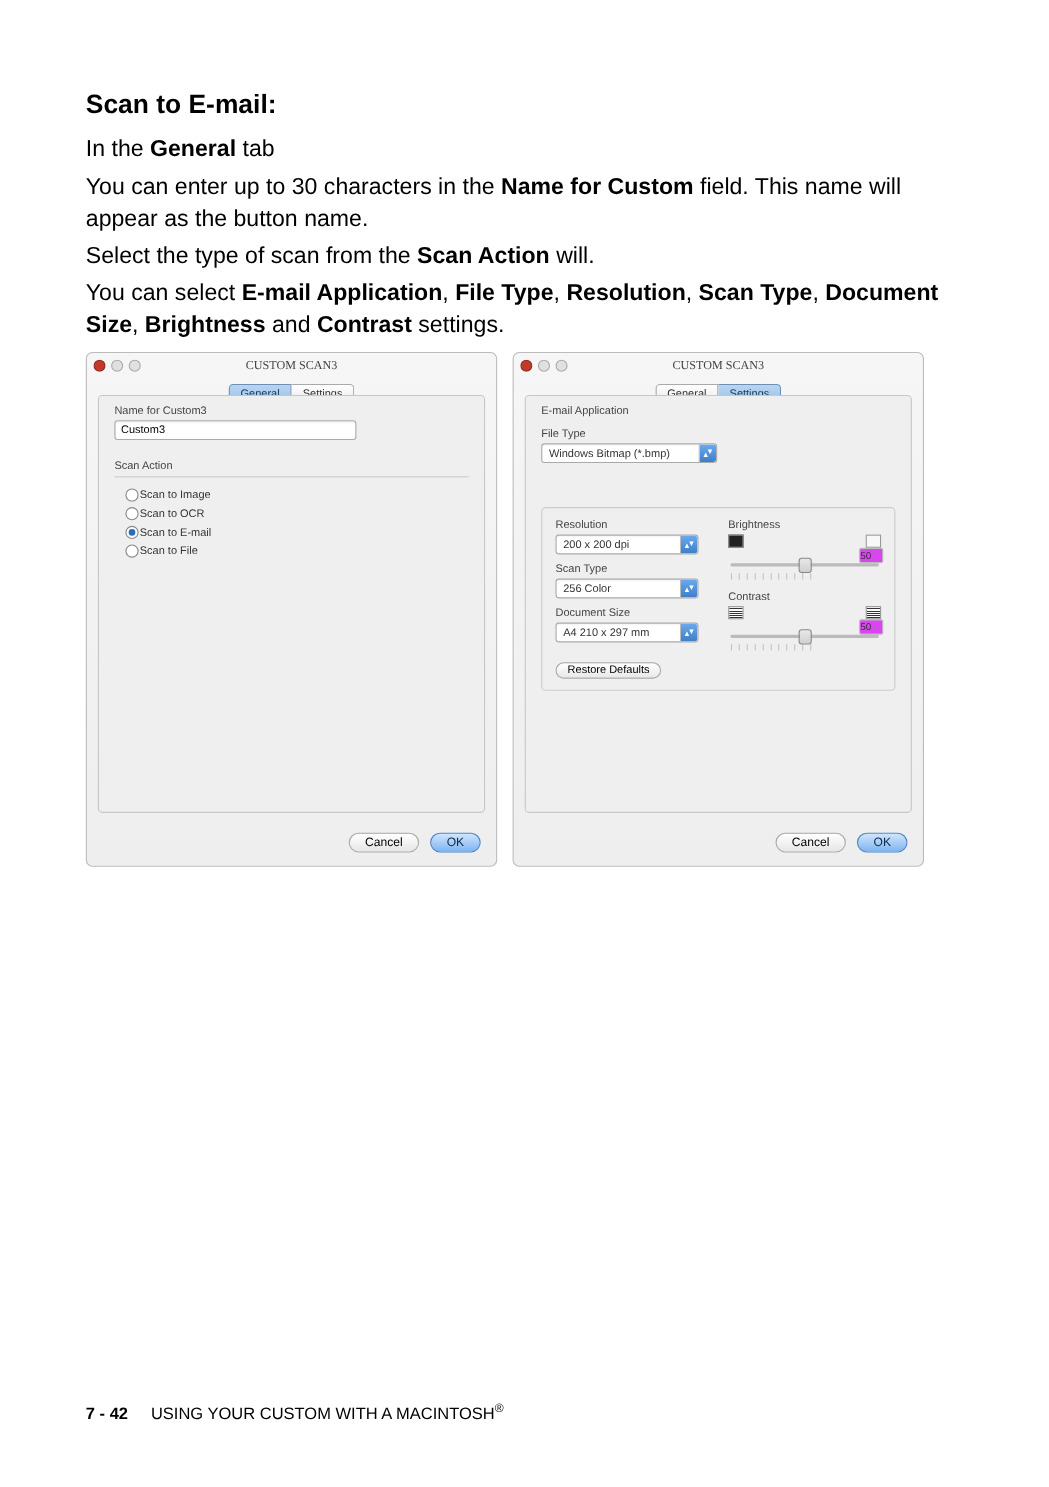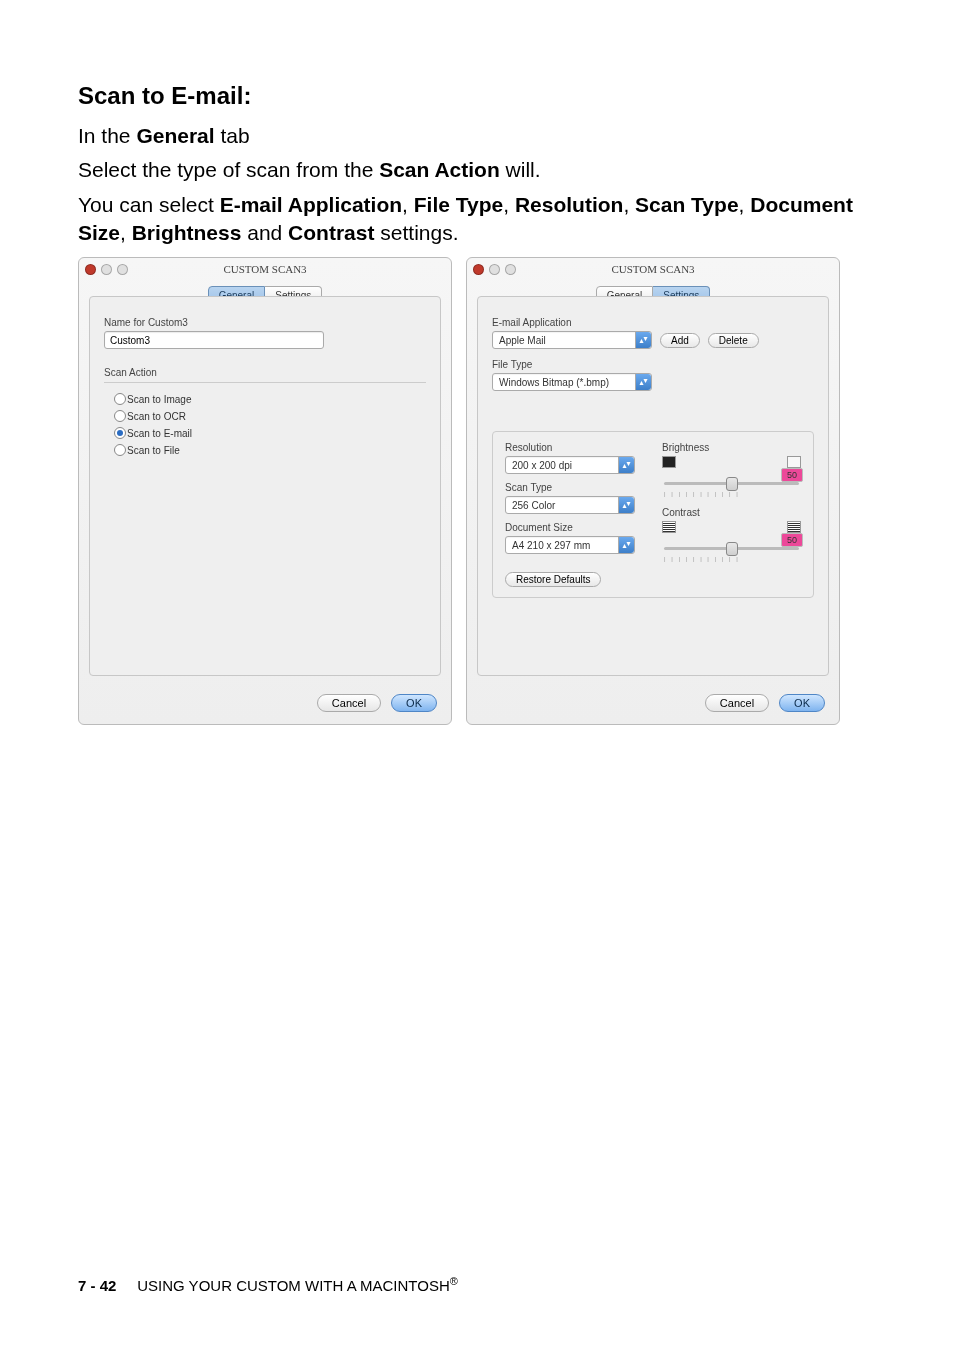--- a/index.html
+++ b/index.html
@@ -15,21 +15,21 @@
   .traffic span { width: 11px; height: 11px; border-radius: 50%; display: inline-block; border: 1px solid rgba(0,0,0,.25); }
   .tl-red { background: #c0392b; }
   .tl-gray { background: #e0e0e0; }
   .wtitle { position: absolute; left: 0; right: 0; text-align: center; font-size: 11px; color: #444; font-family: Liberation Serif, serif; }
   .tabs { text-align: center; margin-top: 6px; }
   .tabrow { display: inline-flex; border-radius: 4px; overflow: visible; position: relative; }
   .tab { font-size: 10px; padding: 3px 10px; border: 1px solid #aaa; background: linear-gradient(#fff,#e8e8e8); }
   .tab.first { border-top-left-radius: 4px; border-bottom-left-radius: 4px; }
   .tab.last { border-top-right-radius: 4px; border-bottom-right-radius: 4px; border-left: none; }
   .tab.active { background: linear-gradient(#b8d4f0,#9dc1e8); border-color: #6a90b8; color: #1a3a5a; }
-  .panel { margin: -9px 10px 10px 10px; border: 1px solid #c7c7c7; border-radius: 4px; padding: 20px 14px 10px 14px; background: #efefef; min-height: 380px; position: relative; }
+  .panel { margin: -9px 10px 10px 10px; border: 1px solid #c7c7c7; border-radius: 4px; padding: 8px 14px 10px 14px; background: #efefef; min-height: 380px; position: relative; }
   .label { font-size: 10px; color: #444; margin-bottom: 3px; }
   .textfield { width: 220px; height: 18px; border: 1px solid #aaa; border-radius: 3px; background: #fff; font-size: 10px; padding: 1px 5px; box-shadow: inset 0 1px 1px rgba(0,0,0,.08); }
   .section-gap { margin-top: 18px; }
   .hr { border-top: 1px solid #ccc; margin: 4px 0 10px 0; }
   .radio-row { display: flex; align-items: center; gap: 1px; margin: 5px 0 5px 10px; font-size: 10px; }
   .radio { width: 12px; height: 12px; border: 1px solid #888; border-radius: 50%; display: inline-flex; align-items: center; justify-content: center; background: #fff; }
   .radio.sel::after { content: ""; width: 6px; height: 6px; background: #2a6cc2; border-radius: 50%; }
   .footer { display: flex; justify-content: flex-end; gap: 10px; padding: 8px 14px 12px 0; }
   .btn { font-size: 11px; padding: 2px 14px; border: 1px solid #aaa; border-radius: 10px; background: linear-gradient(#fff,#e6e6e6); }
   .btn.primary { background: linear-gradient(#cfe6ff,#7fb4ef); border-color: #4f86c6; color: #0b2a4a; }
@@ -39,40 +39,43 @@
   .arrow::after { content: "▾"; display:block; margin-top:-2px; }
   .settings-panel .row { margin-bottom: 10px; }
   .small-btn { font-size: 10px; padding: 1px 10px; border: 1px solid #aaa; border-radius: 9px; background: linear-gradient(#fff,#e8e8e8); }
   .inner-panel { border: 1px solid #ccc; border-radius: 4px; padding: 10px 12px; margin-top: 40px; }
   .two-col { display: flex; gap: 18px; }
   .col { flex: 1; }
   .slider-wrap { position: relative; padding-top: 4px; }
   .slider-track { height: 3px; background: #bbb; border-radius: 2px; position: relative; margin: 8px 2px 6px 2px; }
   .slider-thumb { position: absolute; top: -5px; left: 50%; transform: translateX(-50%); width: 12px; height: 14px; background: linear-gradient(#e8e8e8,#cfcfcf); border:1px solid #888; border-radius:3px; }
   .slider-ticks { display:flex; justify-content:space-between; font-size:6px; color:#999; letter-spacing:2px; padding:0 2px; }
-  .slider-val { position:absolute; right:-2px; top:-2px; width:22px; height:14px; border:1px solid #bbb; background:#ec4899; font-size:9px; text-align:center; line-height:12px; border-radius:2px; }
+  .slider-val { position:absolute; right:-2px; top:-2px; width:22px; height:14px; border:1px solid #bbb; background:#d946ef; font-size:9px; text-align:left; line-height:12px; border-radius:2px; }
   .bw-icons { display:flex; justify-content:space-between; margin-bottom:2px; }
   .bw-icons span { width:14px; height:12px; border:1px solid #999; }
   .bw-dark { background:#222; }
   .bw-light { background:#f8f8f8; }
   .stripe { background: repeating-linear-gradient(0deg,#333 0,#333 1px,#fff 1px,#fff 2px); }
   .restore { margin-top: 10px; }
   .page-footer { position: absolute; bottom: 58px; left: 78px; font-size: 15px; }
   .sup { font-size: 11px; vertical-align: super; }
 </style>
 </head>
 <body>
 
 <div class="page">
   <h2 class="title">Scan to E-mail:</h2>
 
   <p class="body">
     <span>In the </span><span class="bold">General</span><span> tab</span>
   </p>
   <p class="body">
+    <span>You can enter up to 30 characters in the </span><span class="bold">Name for Custom</span><span> field. This name will appear as the button name.</span>
+  </p>
+  <p class="body">
     <span>Select the type of scan from the </span><span class="bold">Scan Action</span><span> will.</span>
   </p>
   <p class="body">
     <span>You can select </span><span class="bold">E-mail Application</span><span>, </span><span class="bold">File Type</span><span>, </span><span class="bold">Resolution</span><span>, </span><span class="bold">Scan Type</span><span>, </span><span class="bold">Document Size</span><span>, </span><span class="bold">Brightness</span><span> and </span><span class="bold">Contrast</span><span> settings.</span>
   </p>
 
   <div class="screenshots">
 
     <div class="mac-window">
       <div class="titlebar">
@@ -129,28 +132,20 @@
       </div>
       <div class="tabs">
         <div class="tabrow">
           <div class="tab first">General</div>
           <div class="tab last active">Settings</div>
         </div>
       </div>
       <div class="panel settings-panel">
         <div class="row">
           <div class="label">E-mail Application</div>
-          <div style="display:flex;gap:8px;align-items:center;">
-            <div class="select" style="width:160px;">
-              <span>Apple Mail</span>
-              <span class="arrow"></span>
-            </div>
-            <button class="small-btn">Add</button>
-            <button class="small-btn disabled">Delete</button>
-          </div>
         </div>
         <div class="row">
           <div class="label">File Type</div>
           <div class="select" style="width:160px;">
             <span>Windows Bitmap (*.bmp)</span>
             <span class="arrow"></span>
           </div>
         </div>
 
         <div class="inner-panel">

